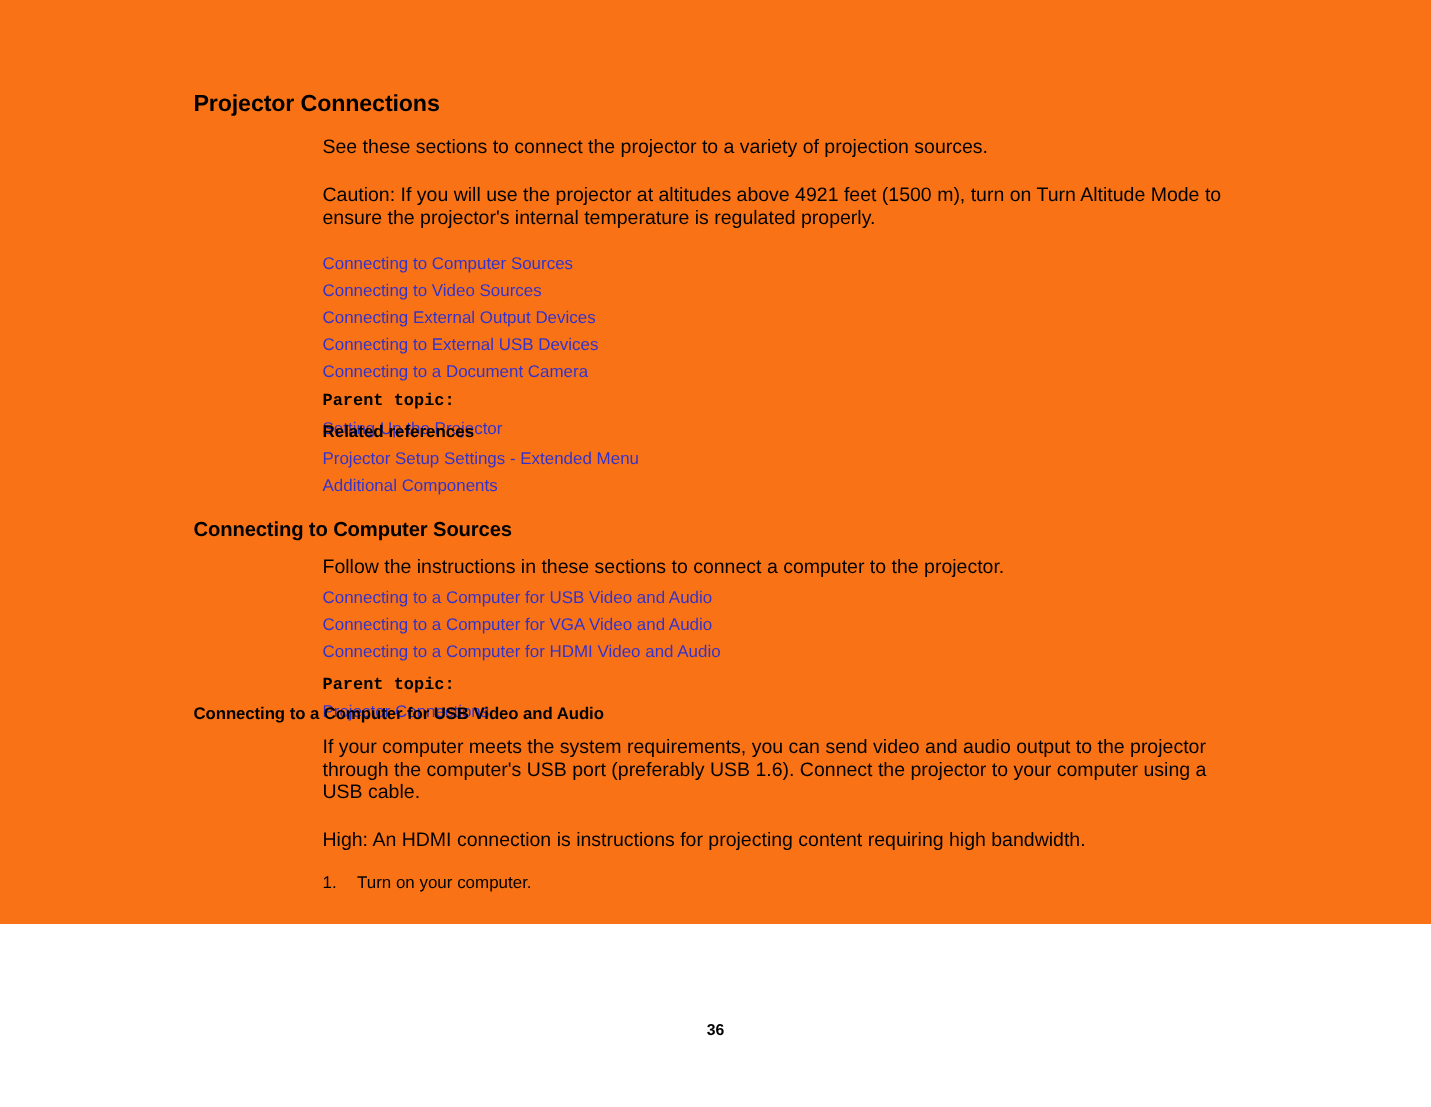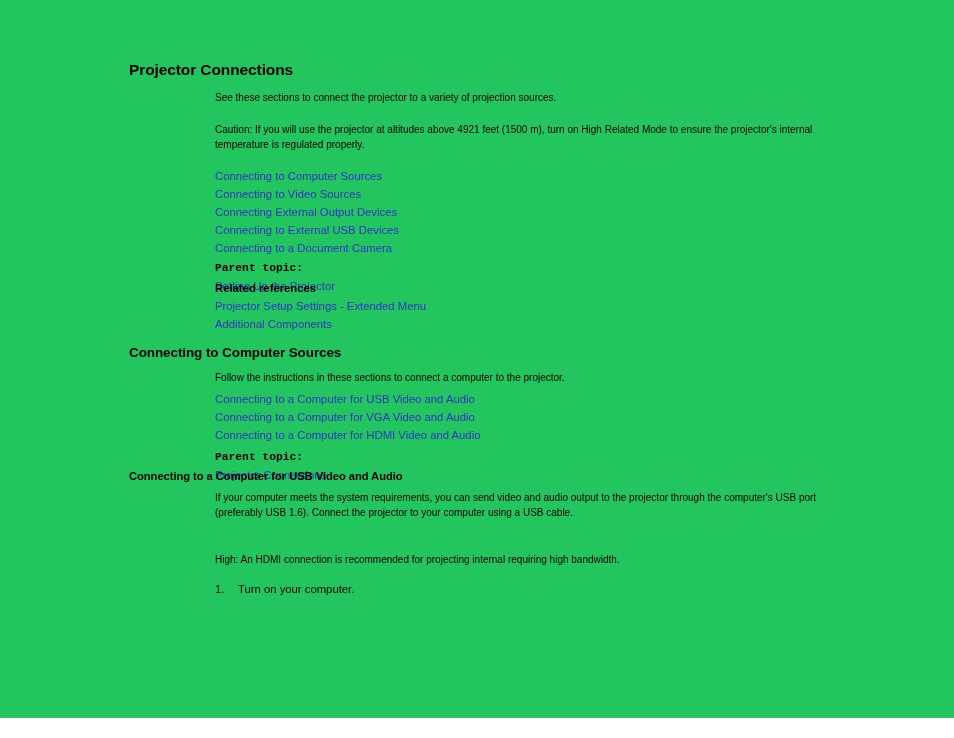--- a/index.html
+++ b/index.html
@@ -14,22 +14,22 @@
     background: #ffffff;
     font-family: "Liberation Sans", sans-serif;
     color: #000000;
     overflow: hidden;
     position: relative;
   }
 
   .page {
     position: relative;
     width: 954px;
-    height: 718px;
-    background: #22c55e;
+    height: 616px;
+    background: #f97316;
   }
 
   
   .heading-rail { margin-left: 129px; }
   .body-rail    { margin-left: 215px; }
 
   
   h1.doc-title {
     font-size: 15.5px;
     font-weight: bold;
@@ -55,21 +55,21 @@
     font-weight: bold;
     line-height: 15px;
     margin: 0;
     padding: 0;
     letter-spacing: -0.05px;
     color: #000;
   }
 
   
   p.body-text {
-    font-size: 10px;
+    font-size: 13px;
     line-height: 15.2px;
     margin: 0;
     padding: 0;
     color: #000;
     max-width: 600px;
   }
 
   p.body-text.wide { max-width: 608px; }
 
   .lbl-bold { font-weight: normal; }
@@ -144,21 +144,21 @@
 
   <div class="blk heading-rail" style="left:0; top:60px; width:954px;">
     <h1 class="doc-title">Projector Connections</h1>
   </div>
 
   <div class="blk body-rail" style="left:0; top:90px; width:954px;">
     <p class="body-text">See these sections to connect the projector to a variety of projection sources.</p>
   </div>
 
   <div class="blk body-rail" style="left:0; top:122px; width:954px;">
-    <p class="body-text wide"><span class="lbl-bold">Caution:</span><span> If you will use the projector at altitudes above 4921 feet (1500 m), turn on </span><span class="lbl-bold">High Related Mode</span><span> to ensure the projector's internal temperature is regulated properly.</span></p>
+    <p class="body-text wide"><span class="lbl-bold">Caution:</span><span> If you will use the projector at altitudes above 4921 feet (1500 m), turn on </span><span class="lbl-bold">Turn Altitude Mode</span><span> to ensure the projector's internal temperature is regulated properly.</span></p>
   </div>
 
   <div class="blk body-rail" style="left:0; top:168px; width:954px;">
     <div class="link-group">
       <a href="#" class="doc-link">Connecting to Computer Sources</a>
       <a href="#" class="doc-link">Connecting to Video Sources</a>
       <a href="#" class="doc-link">Connecting External Output Devices</a>
       <a href="#" class="doc-link">Connecting to External USB Devices</a>
       <a href="#" class="doc-link">Connecting to a Document Camera</a>
     </div>
@@ -194,23 +194,24 @@
 
   <div class="blk heading-rail" style="left:0; top:469px; width:954px;">
     <h3 class="subsect-title">Connecting to a Computer for USB Video and Audio</h3>
   </div>
 
   <div class="blk body-rail" style="left:0; top:490px; width:954px;">
     <p class="body-text wide">If your computer meets the system requirements, you can send video and audio output to the projector through the computer's USB port (preferably USB 1.6). Connect the projector to your computer using a USB cable.</p>
   </div>
 
   <div class="blk body-rail" style="left:0; top:552px; width:954px;">
-    <p class="body-text wide"><span class="lbl-bold">High:</span><span> An HDMI connection is recommended for projecting internal requiring high bandwidth.</span></p>
+    <p class="body-text wide"><span class="lbl-bold">High:</span><span> An HDMI connection is instructions for projecting content requiring high bandwidth.</span></p>
   </div>
 
   <div class="blk body-rail" style="left:0; top:582px; width:954px;">
     <ol class="step-list">
       <li><span class="step-num">1.</span><span>Turn on your computer.</span></li>
     </ol>
   </div>
 
+  <div class="page-number">36</div>
 
 </div>
 
 </body></html>

